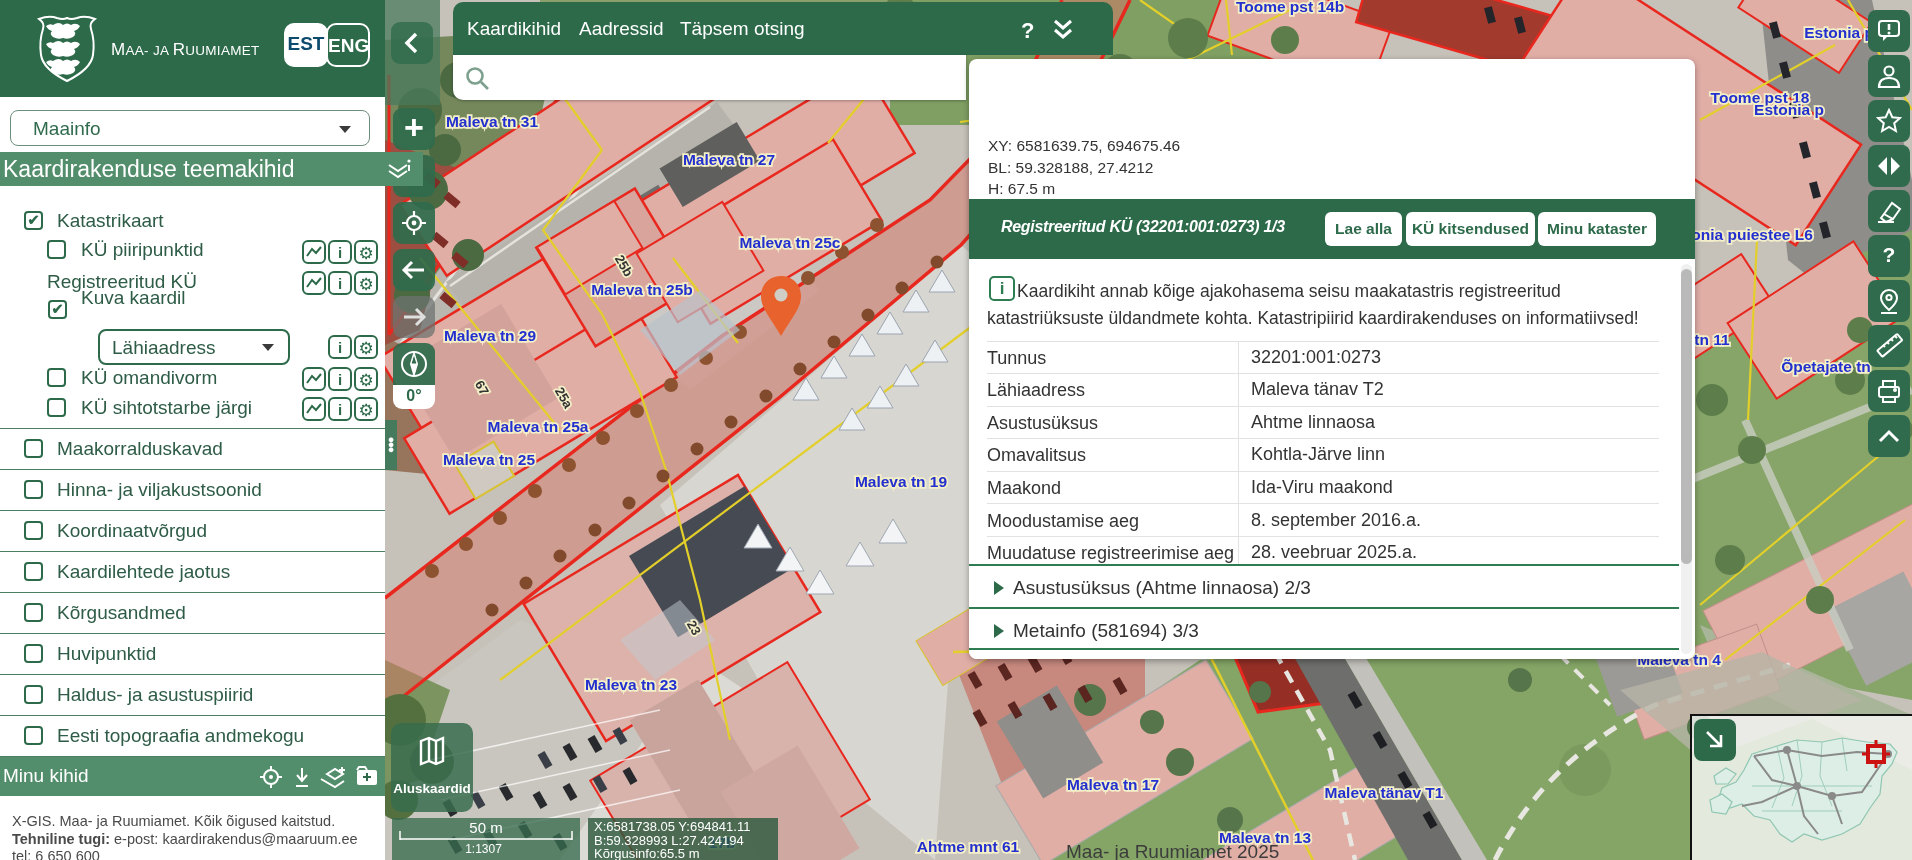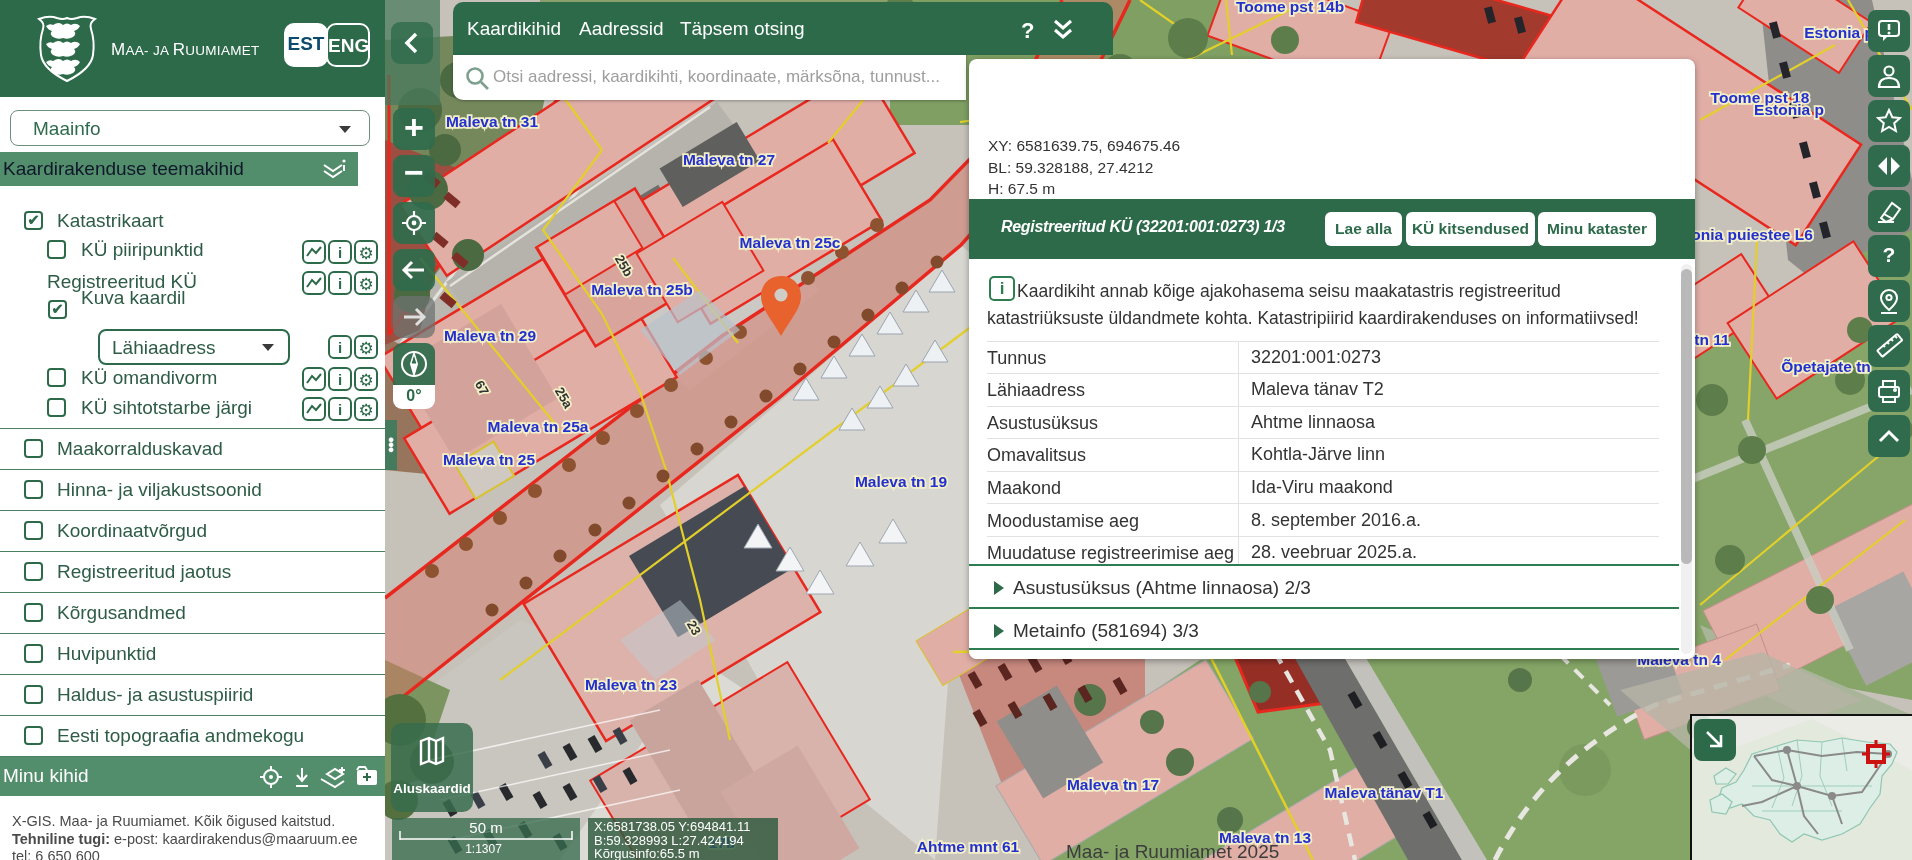--- a/index.html
+++ b/index.html
@@ -16,21 +16,21 @@
   #sidebar { left:0; top:0; width:385px; height:860px; background:#fff; z-index:30; }
   #sb-head { left:0; top:0; width:385px; height:97px; background:#2c6a4a; z-index:31; }
   #logo-shield { left:35px; top:13px; }
   #logo-txt { left:111px; top:40px; color:#fff; font-size:13.5px; letter-spacing:0.3px; }
   .lang { top:23px; width:44px; height:44px; border-radius:10px; text-align:center; line-height:41px; font-size:19px; font-weight:bold; }
   #est { left:284px; background:#fff; color:#0c4a6e; }
   #eng { left:326px; border:2px solid #fff; color:#fff; }
   #maainfo { left:10px; top:110px; width:360px; height:36px; border:1px solid #6f8f7d; border-radius:8px; }
   #maainfo span { position:absolute; left:22px; top:7px; color:#2f6b4c; font-size:19px; }
   #maainfo .caret { position:absolute; right:18px; top:15px; width:0; height:0; border-left:6px solid transparent; border-right:6px solid transparent; border-top:7px solid #3a3a3a; }
-  #sec-head { left:0; top:152px; width:358px; height:34px; background:#538e6c; color:#0f172a; font-size:19px; line-height:34px; padding-left:3px; }
+  #sec-head { left:0; top:152px; width:423px; height:34px; background:#538e6c; color:#ffffff; font-size:23px; line-height:34px; padding-left:3px; }
   .cb { position:absolute; width:19px; height:19px; border:2px solid #2c6a4a; border-radius:4px; background:#fff; }
   .cb.ck::after { content:"✔"; position:absolute; left:1.5px; top:-1px; color:#2c6a4a; font-size:14.5px; font-weight:bold; }
   .sblbl { position:absolute; color:#2e5c46; font-size:19px; white-space:nowrap; }
   .sep { position:absolute; left:0; width:385px; height:0; border-top:1px solid #4b7f61; }
   #minu { left:0; top:757px; width:385px; height:39px; background:#538e6c; color:#fff; }
   #minu span { position:absolute; left:3px; top:8px; font-size:19px; }
   #footer { left:12px; top:813px; width:380px; white-space:nowrap; color:#4a4a4a; font-size:14.5px; line-height:17.5px; }
   #handle { left:385px; top:420px; width:12px; height:50px; background:#467a5c; z-index:31; color:#fff; font-size:11px; line-height:5px; text-align:center; padding-top:17px;}
   
   #topbar { left:453px; top:2px; width:660px; height:53px; background:#2c6a4a; border-radius:10px 10px 0 0; z-index:20; color:#fff; }
@@ -383,21 +383,21 @@
     <div class="cb abs" style="left:24px;top:439px"></div>
     <div class="sblbl abs" style="left:57px;top:438px">Maakorralduskavad</div>
     <div class="sep" style="top:469px"></div>
     <div class="cb abs" style="left:24px;top:480px"></div>
     <div class="sblbl abs" style="left:57px;top:479px">Hinna- ja viljakustsoonid</div>
     <div class="sep" style="top:510px"></div>
     <div class="cb abs" style="left:24px;top:521px"></div>
     <div class="sblbl abs" style="left:57px;top:520px">Koordinaatvõrgud</div>
     <div class="sep" style="top:551px"></div>
     <div class="cb abs" style="left:24px;top:562px"></div>
-    <div class="sblbl abs" style="left:57px;top:561px">Registreeritud jaotus</div>
+    <div class="sblbl abs" style="left:57px;top:561px">Kaardilehtede jaotus</div>
     <div class="sep" style="top:592px"></div>
     <div class="cb abs" style="left:24px;top:603px"></div>
     <div class="sblbl abs" style="left:57px;top:602px">Kõrgusandmed</div>
     <div class="sep" style="top:633px"></div>
     <div class="cb abs" style="left:24px;top:644px"></div>
     <div class="sblbl abs" style="left:57px;top:643px">Huvipunktid</div>
     <div class="sep" style="top:674px"></div>
     <div class="cb abs" style="left:24px;top:685px"></div>
     <div class="sblbl abs" style="left:57px;top:684px">Haldus- ja asustuspiirid</div>
     <div class="sep" style="top:715px"></div>
@@ -429,21 +429,20 @@
   <svg width="26" height="26" viewBox="0 0 26 26" style="position:absolute;left:597px;top:15px" fill="none" stroke="#fff" stroke-width="3">
     <path d="M5 4 L13 11 L21 4"></path>
       <path d="M5 13 L13 20 L21 13"></path>
   </svg>
 </div>
 <div id="searchbar" class="abs">
   <svg width="26" height="26" viewBox="0 0 26 26" style="position:absolute;left:11px;top:10px" fill="none" stroke="#7da08e" stroke-width="2.6">
     <circle cx="11" cy="11" r="7.5"></circle>
       <path d="M17 17 L24 24"></path>
   </svg>
-  <span class="ph">Otsi aadressi, kaardikihti, koordinaate, märksõna, tunnust...</span>
 </div>
 
 <div class="abs" style="left:385px;top:0;width:55px;height:105px;background:rgba(72,122,92,.75);z-index:14"></div>
 <div class="mbtn" style="top:22px;left:391px;background:rgba(47,107,76,.8)">
   <svg width="22" height="22" viewBox="0 0 22 22" style="margin-top:10px" fill="none" stroke="#fff" stroke-width="3.5">
       <path d="M15 2 L6 11 L15 20"></path>
     </svg>
 </div>
 <div class="mbtn" style="top:108px;font-size:34px;line-height:38px;font-weight:bold">+</div>
 <div class="mbtn" style="top:155px;font-size:34px;line-height:34px;font-weight:bold">−</div>

